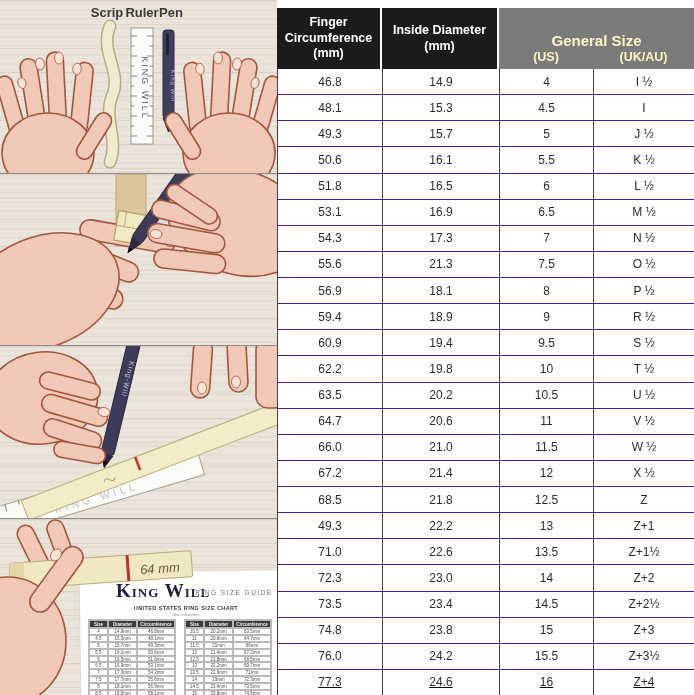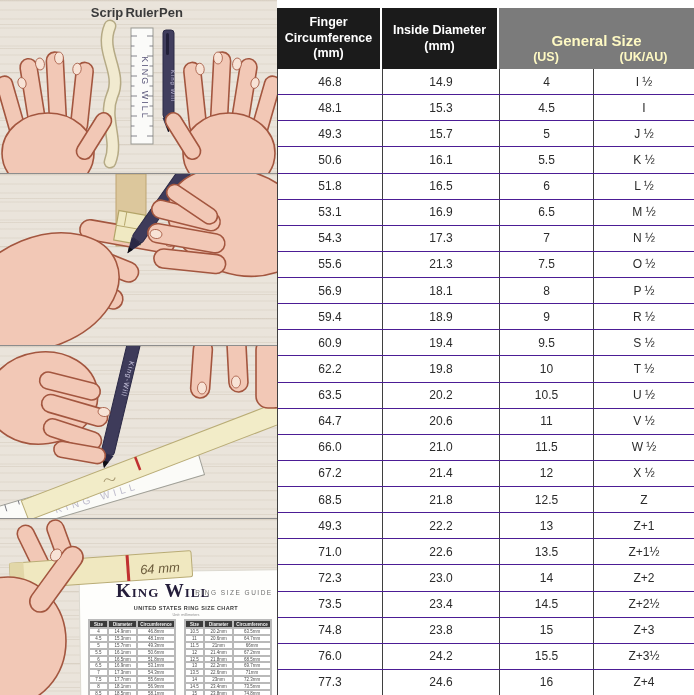--- a/index.html
+++ b/index.html
@@ -30,21 +30,21 @@
   .thead { height:69px; display:grid; grid-template-columns:105px 117px 195px; background:#fff; padding-top:8px; }
   .th { color:#fff; font-weight:bold; text-align:center; display:flex; flex-direction:column; align-items:center; justify-content:center; }
   .th.black { background:#1b1b1b; border-right:2px solid #fff; font-size:12.5px; line-height:1.25; }
   .th.gray  { background:#7b7b7b; padding:0; }
   .gs-title { flex:1; display:flex; align-items:flex-end; justify-content:center; font-size:15px; font-weight:bold; color:#fef9c3; padding-bottom:1px; }
   .gs-sub { display:flex; width:100%; padding-bottom:5px; font-size:12.5px; font-weight:bold; color:#fef9c3; }
   .gs-us { width:94px; text-align:center; }
   .gs-uk { flex:1; text-align:center; }
   .tbody { flex:1; display:flex; flex-direction:column; border-left:1px solid #3f3f3f; width:417px; }
   .tr { flex:1; display:grid; grid-template-columns:105px 117px 94px 100px; border-bottom:1px solid #4c1d95; }
-  .tr:last-child { border-bottom:none; }
+  .tr:last-child { border-bottom:none;text-decoration:underline; }
   .td { border-right:1px solid #3f3f3f; display:flex; align-items:center; justify-content:center;
         font-size:12px; color:#2b2b2b; background:#fff; }
   .td:last-child { border-right:none; }
 
   text { font-family:"Liberation Sans", sans-serif; }
   .serif-text { font-family:"Liberation Serif", serif; }
 </style>
 </head>
 <body>
 

